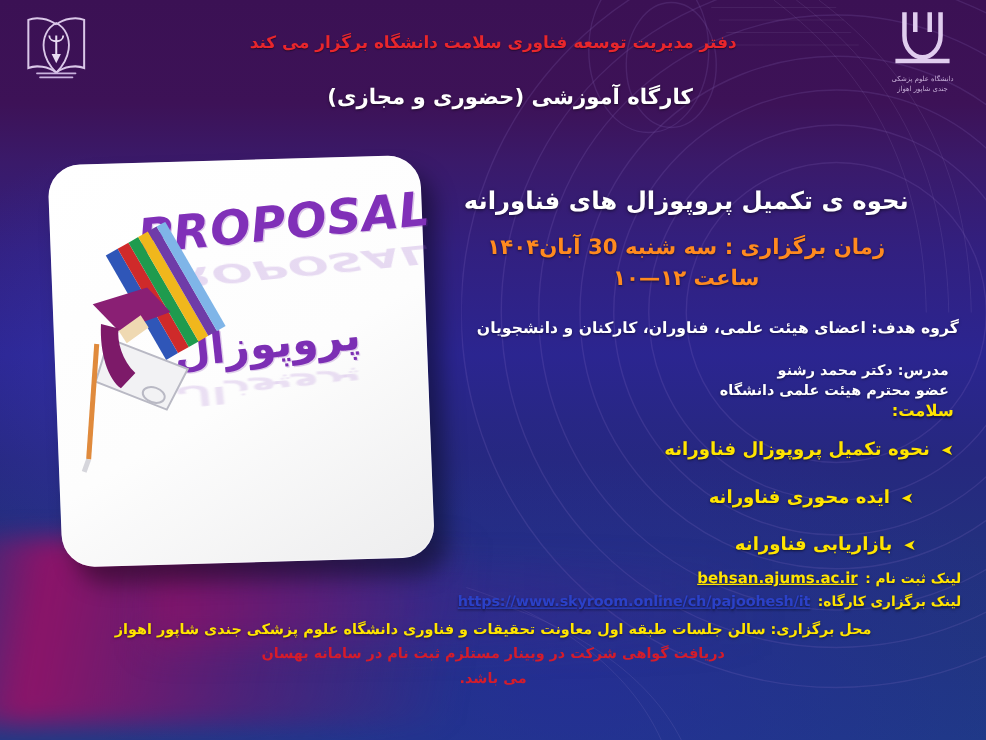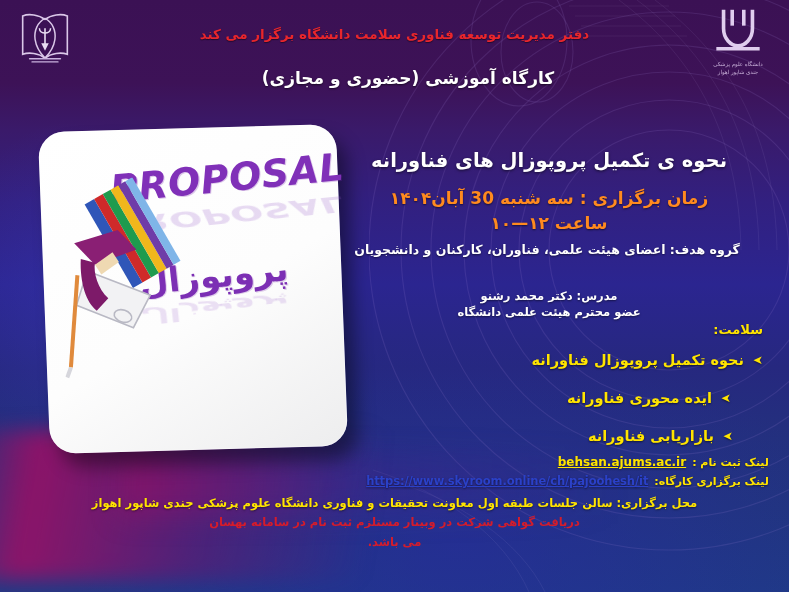--- a/index.html
+++ b/index.html
@@ -213,35 +213,33 @@
     width: 420px;
     text-align: center;
     color: #ff8a1f;
     font-size: 17px;
     font-weight: bold;
     line-height: 25px;
     text-shadow: 0 1px 2px rgba(0,0,0,.55);
   }
   .audience {
     position: absolute;
-    top: 242px;
+    top: 254px;
     right: 22px;
     width: 440px;
-    text-align: center;
     color: #ffffff;
     font-size: 12.5px;
     font-weight: bold;
     text-shadow: 0 1px 2px rgba(0,0,0,.5);
   }
   .lecturer {
     position: absolute;
     top: 288px;
     right: 30px;
     width: 420px;
-    text-align: center;
     color: #ffffff;
     font-size: 11.5px;
     font-weight: bold;
     line-height: 16px;
     text-shadow: 0 1px 2px rgba(0,0,0,.5);
   }
   .topics-heading {
     position: absolute;
     top: 322px;
     right: 26px;

